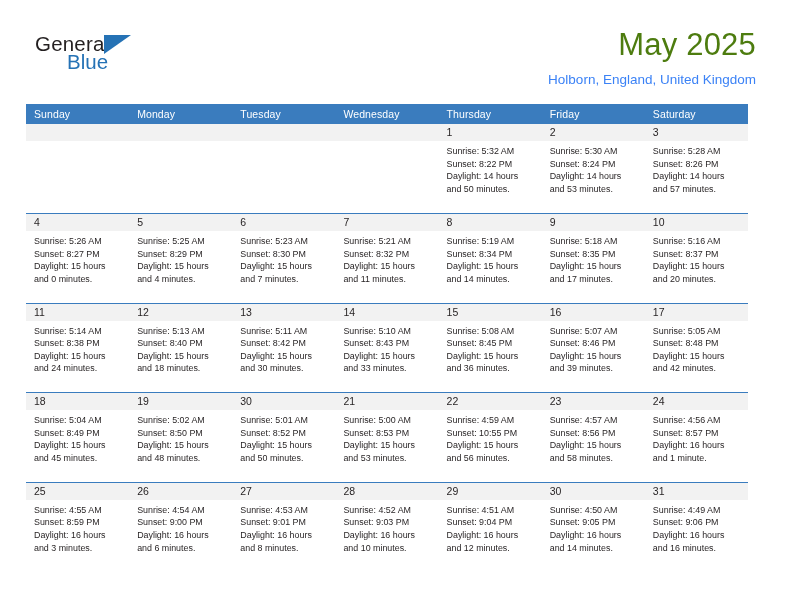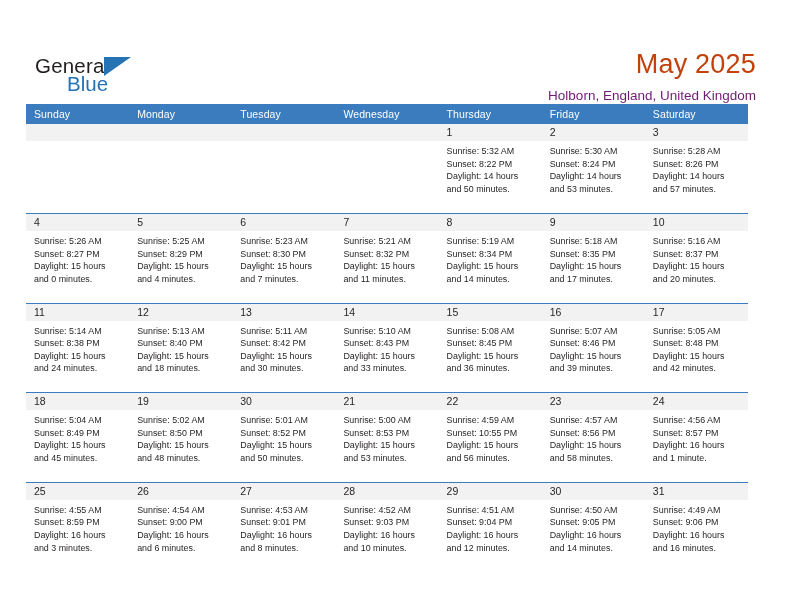--- a/index.html
+++ b/index.html
@@ -13,21 +13,21 @@
   .page {
     position: relative;
     width: 792px;
     height: 612px;
     padding: 0;
   }
 
   
   .header {
     display: flex;
-    align-items: flex-end;
+    align-items: flex-start;
     justify-content: space-between;
     padding: 26px 36px 0 35px;
     height: 104px;
   }
   .logo {
     position: relative;
     width: 110px;
     height: 56px;
     padding-top: 8px;
   }
@@ -53,29 +53,29 @@
     width: 0;
     height: 0;
     border-left: 27px solid #2572b5;
     border-bottom: 19px solid transparent;
   }
   .title-wrap {
     text-align: right;
     padding-top: 2px;
   }
   .cal-title {
-    font-size: 27px;
+    font-size: 31px;
     font-weight: normal;
-    color: #c2410c;
+    color: #4d7c0f;
     line-height: 1.12;
     letter-spacing: .2px;
   }
   .cal-subtitle {
     font-size: 13.5px;
-    color: #701a75;
+    color: #3b82f6;
     margin-top: 9px;
     line-height: 1.2;
   }
 
   
   .calendar {
     margin: 0 26px;
     width: 722px;
     border-collapse: collapse;
     table-layout: fixed;

